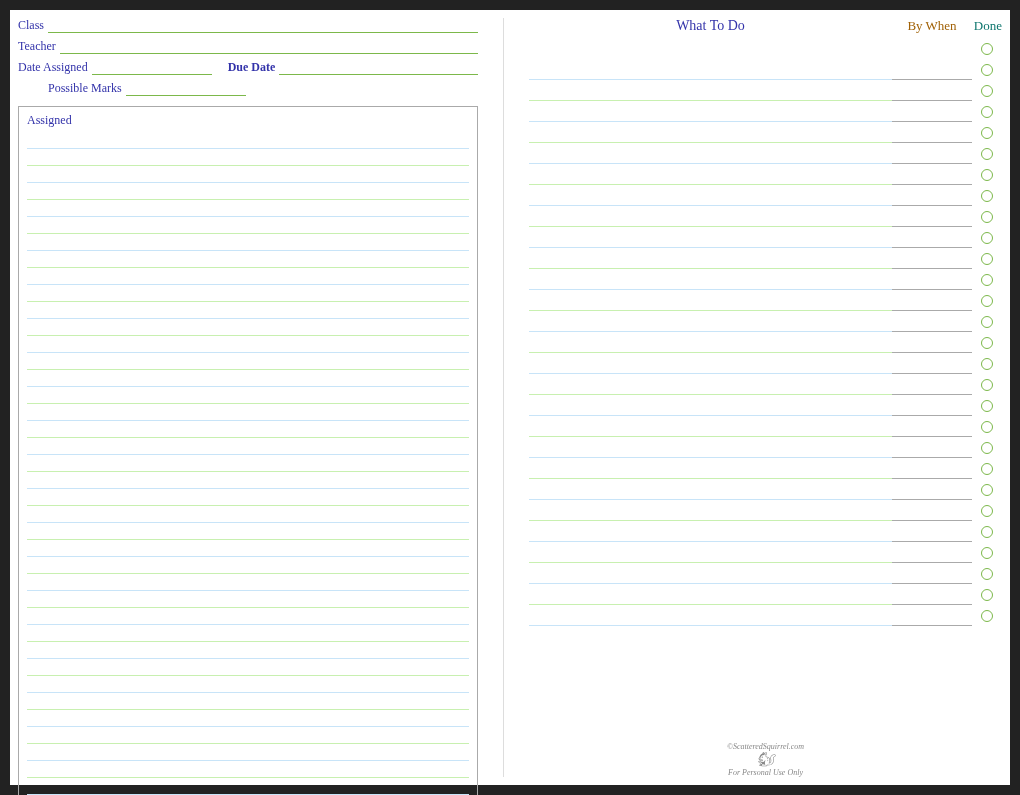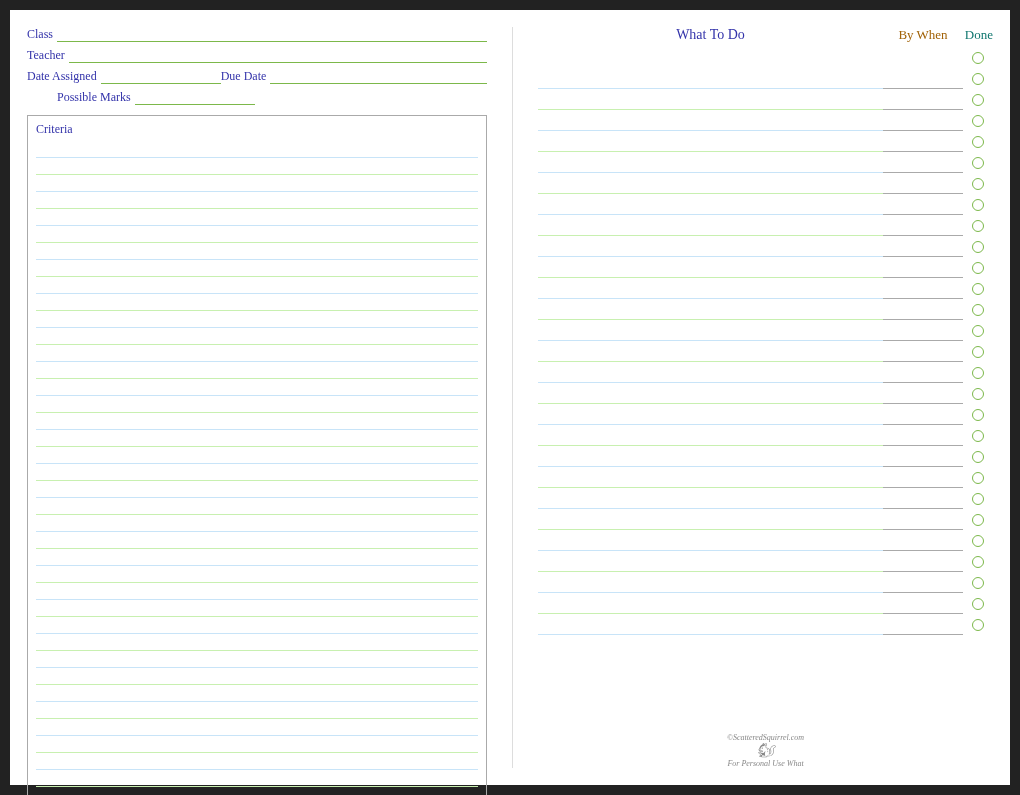--- a/index.html
+++ b/index.html
@@ -10,21 +10,21 @@
       align-items: center;
       min-height: 100vh;
       font-family: Georgia, 'Times New Roman', serif;
     }
     .page-wrapper {
       width: 1000px;
       height: 775px;
       background: #fff;
       display: flex;
       flex-direction: row;
-      padding: 17px;
+      padding: 8px;
       gap: 20px;
       position: relative;
     }
     
     .left-panel {
       width: 460px;
       flex-shrink: 0;
       display: flex;
       flex-direction: column;
       gap: 0;
@@ -198,31 +198,31 @@
     </div>
 
     <div class="field-row">
       <span class="field-label">Teacher</span>
       <div class="field-line"></div>
     </div>
 
     <div class="field-row">
       <span class="field-label">Date Assigned</span>
       <div class="field-line-short"></div>
-      <span class="field-label" style="margin-left:0;">Due Date</span>
+      <span class="field-label" style="margin-left:16px;font-weight:bold;">Due Date</span>
       <div class="field-line"></div>
     </div>
 
     <div class="possible-marks-row">
       <span class="field-label">Possible Marks</span>
       <div class="field-line-short"></div>
     </div>
 
     <div class="criteria-box">
-      <div class="criteria-label">Criteria</div>
+      <div class="criteria-label">Assigned</div>
       <div class="criteria-lines">
 
         <div class="criteria-line-pair">
             <div class="criteria-line-blue"></div>
             <div class="criteria-line-green"></div>
           </div>
         <div class="criteria-line-pair">
             <div class="criteria-line-blue"></div>
             <div class="criteria-line-green"></div>
           </div>
@@ -617,17 +617,17 @@
           </div>
           <div class="done-circle-cell">
             <div class="done-circle"></div>
           </div>
         </div>
     </div>
 
     <div class="right-footer">
       <span>©ScatteredSquirrel.com</span>
       <span style="font-size:14px; color:#888;">🐿</span>
-      <span>For Personal Use What</span>
+      <span>For Personal Use Only</span>
     </div>
   </div>
 
 </div>
 
 </body></html>

